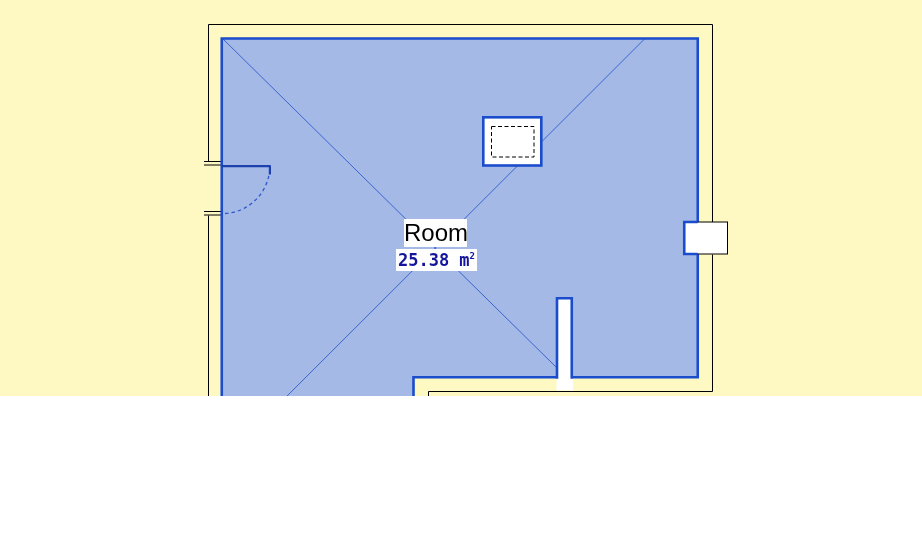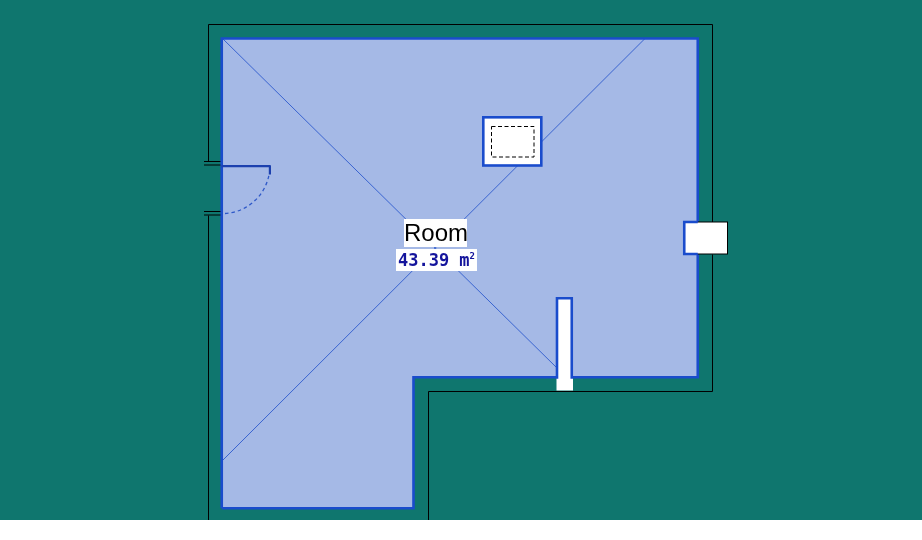--- a/index.html
+++ b/index.html
@@ -1,16 +1,16 @@
 <!DOCTYPE html>
 <html><head>
 <meta charset="utf-8">
 <style>
   html,body{margin:0;padding:0;background:#ffffff;}
-  .stage{position:relative;width:922px;height:520px;background:#0f766e;overflow:hidden;
+  .stage{position:relative;width:922px;height:396px;background:#fef9c3;overflow:hidden;
          font-family:"Liberation Sans",sans-serif;}
   svg{position:absolute;left:0;top:0;}
   .wall-outline{stroke:#000000;stroke-width:1;fill:none;}
   .boundary{stroke:#1a4ccc;stroke-width:2.6;fill:none;}
   .ref-line{stroke:#3a64d0;stroke-width:1;}
   .white-fill{fill:#ffffff;}
   .inner-dashed{stroke:#000000;stroke-width:1;fill:none;stroke-dasharray:4 2.5;}
   .door-panel{stroke:#1c40ae;stroke-width:2.2;fill:none;}
   .door-arc{stroke:#2e58c8;stroke-width:1.3;fill:none;stroke-dasharray:3.5 3;}
   .room-tag{position:absolute;left:404px;top:219px;width:63px;height:28px;background:#ffffff;
@@ -54,14 +54,14 @@
       <path class="boundary" d="M697.75,222 L684.25,222 L684.25,254 L697.75,254"></path>
     </g>
 
     <g>
       <path class="door-panel" d="M221.5,166.2 L270,166.2 M269.9,165.2 L269.9,174.5"></path>
       <path class="door-arc" d="M268.8,175.8 A47.6,47.6 0 0 1 221.8,213.6"></path>
     </g>
   </svg>
 
   <div class="room-tag">Room</div>
-  <div class="area-tag"><span>43.39 m</span><sup>2</sup></div>
+  <div class="area-tag"><span>25.38 m</span><sup>2</sup></div>
 </div>
 
 </body></html>

